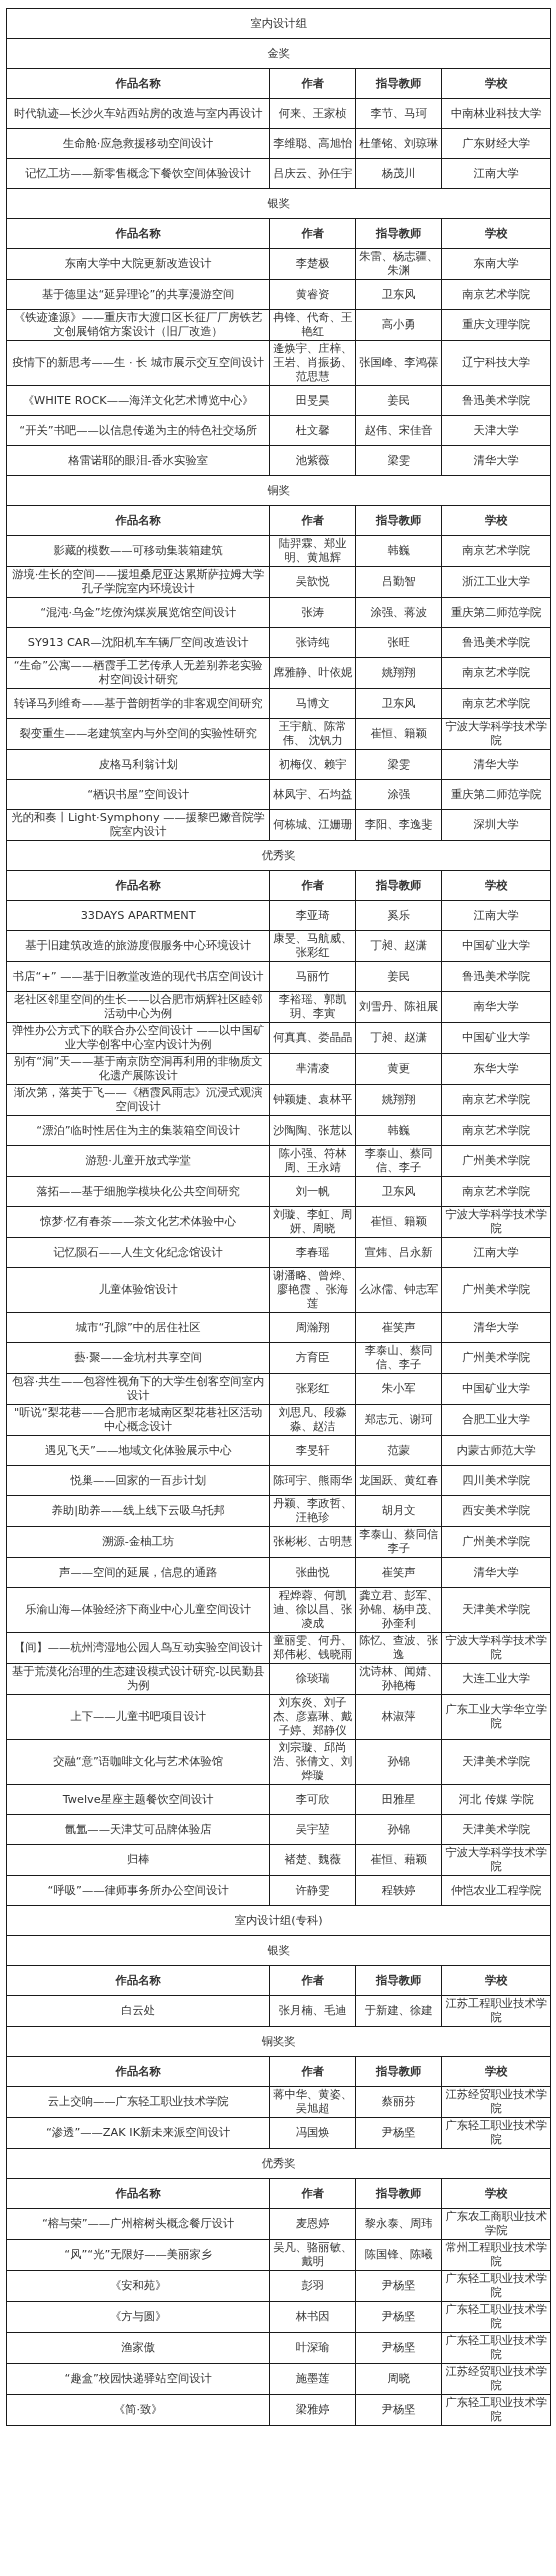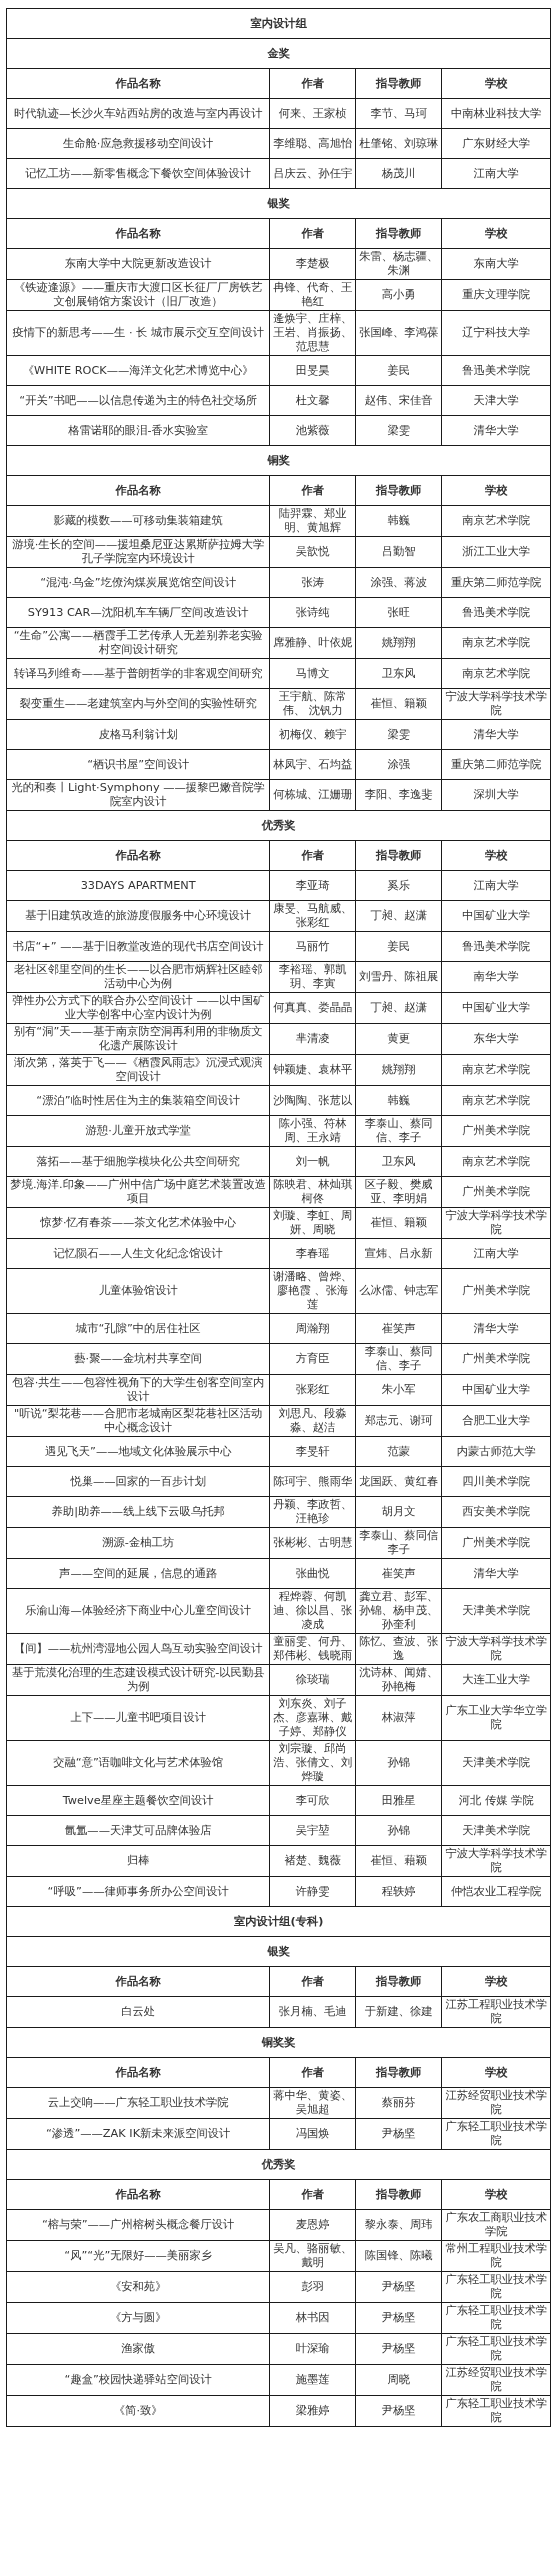--- a/index.html
+++ b/index.html
@@ -1,20 +1,20 @@
 <!DOCTYPE html>
 <html style="font-size:8.2px"><head>
 <meta charset="utf-8">
 <style>
   html, body { margin: 0; padding: 0; background: #ffffff; }
   body { width: 556px; min-height: 2751px; font-family: "DejaVu Sans", "Liberation Sans", sans-serif; color: #222; }
   .page { padding-top: 8.2px; padding-left: 6.2px; width: 544px; }
   table.awards { width: 544px; border-collapse: collapse; table-layout: fixed; }
   table.awards td { border: 1.3px solid #1a1a1a; text-align: center; vertical-align: middle; font-size: 11.3px; line-height: 14px; padding: 1px 2.1px; color: #333; word-break: break-all; }
-  td.group-title, td.tier-title { height: 27px; font-size: 12.4px; color: #222; font-weight: bold; }
+  td.group-title, td.tier-title { height: 27px; font-size: 12.4px; color: #222; }
   td.hdr { height: 27px; font-weight: bold; font-size: 12px; color: #222; margin-top: 18px; }
   tr.row td { height: 27px; }
   col.c-name { width: 263px; }
   col.c-author { width: 86px; }
   col.c-teacher { width: 86px; }
   col.c-school { width: 109px; }
 </style>
 </head>
 <body>
 
@@ -66,20 +66,26 @@
           <td class="hdr">指导教师</td>
           <td class="hdr">学校</td>
         </tr>
         <tr class="row">
           <td>东南大学中大院更新改造设计</td>
           <td>李楚极</td>
           <td>朱雷、杨志疆、朱渊</td>
           <td>东南大学</td>
         </tr>
         <tr class="row">
+          <td>基于德里达“延异理论”的共享漫游空间</td>
+          <td>黄睿资</td>
+          <td>卫东风</td>
+          <td>南京艺术学院</td>
+        </tr>
+        <tr class="row">
           <td>《铁迹逢源》——重庆市大渡口区长征厂厂房铁艺文创展销馆方案设计（旧厂改造）</td>
           <td>冉锋、代奇、王艳红</td>
           <td>高小勇</td>
           <td>重庆文理学院</td>
         </tr>
         <tr class="row">
           <td>疫情下的新思考——生 · 长 城市展示交互空间设计</td>
           <td>逄焕宇、庄梓、王岩、肖振扬、范思慧</td>
           <td>张国峰、李鸿葆</td>
           <td>辽宁科技大学</td>
@@ -232,26 +238,20 @@
           <td>游憩·儿童开放式学堂</td>
           <td>陈小强、符林周、王永靖</td>
           <td>李泰山、蔡同信、李子</td>
           <td>广州美术学院</td>
         </tr>
         <tr class="row">
           <td>落拓——基于细胞学模块化公共空间研究</td>
           <td>刘一帆</td>
           <td>卫东风</td>
           <td>南京艺术学院</td>
-        </tr>
-        <tr class="row">
-          <td>梦境.海洋.印象——广州中信广场中庭艺术装置改造项目</td>
-          <td>陈映君、林灿琪 柯佟</td>
-          <td>区子毅、樊威亚、李明娟</td>
-          <td>广州美术学院</td>
         </tr>
         <tr class="row">
           <td>惊梦·忆有春茶——茶文化艺术体验中心</td>
           <td>刘璇、李虹、周妍、周晓</td>
           <td>崔恒、籍颖</td>
           <td>宁波大学科学技术学院</td>
         </tr>
         <tr class="row">
           <td>记忆陨石——人生文化纪念馆设计</td>
           <td>李春瑶</td>

